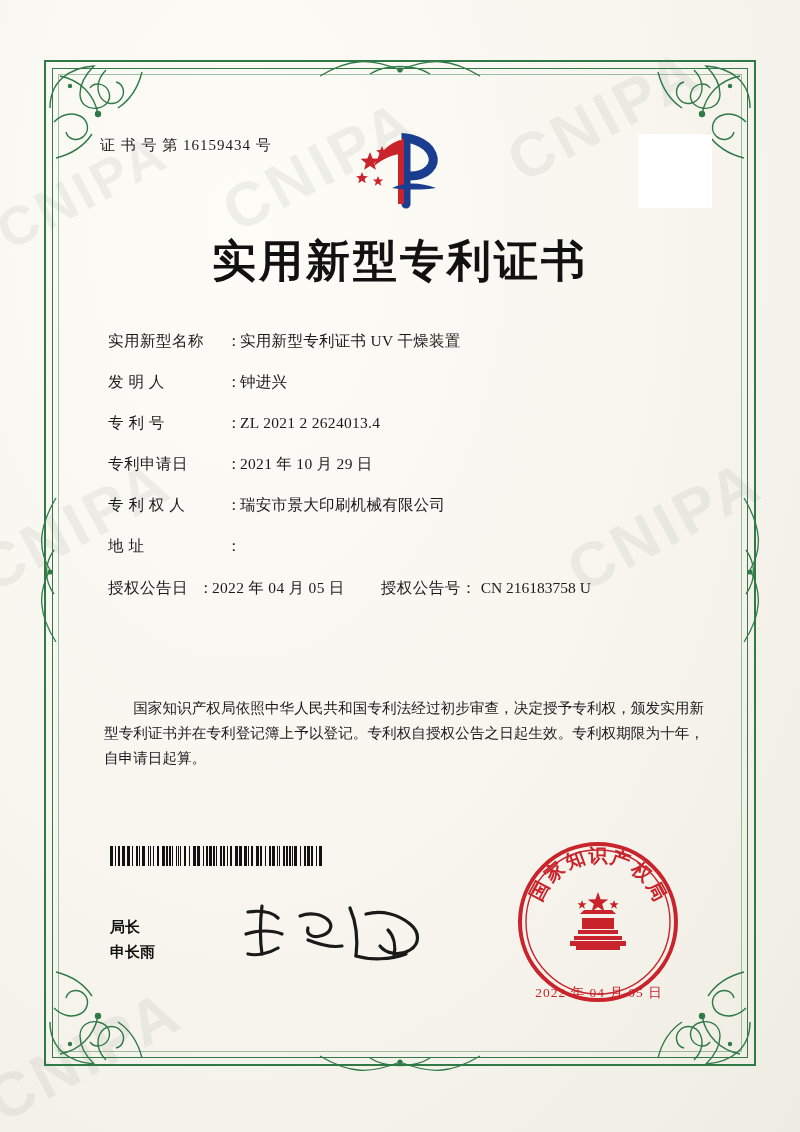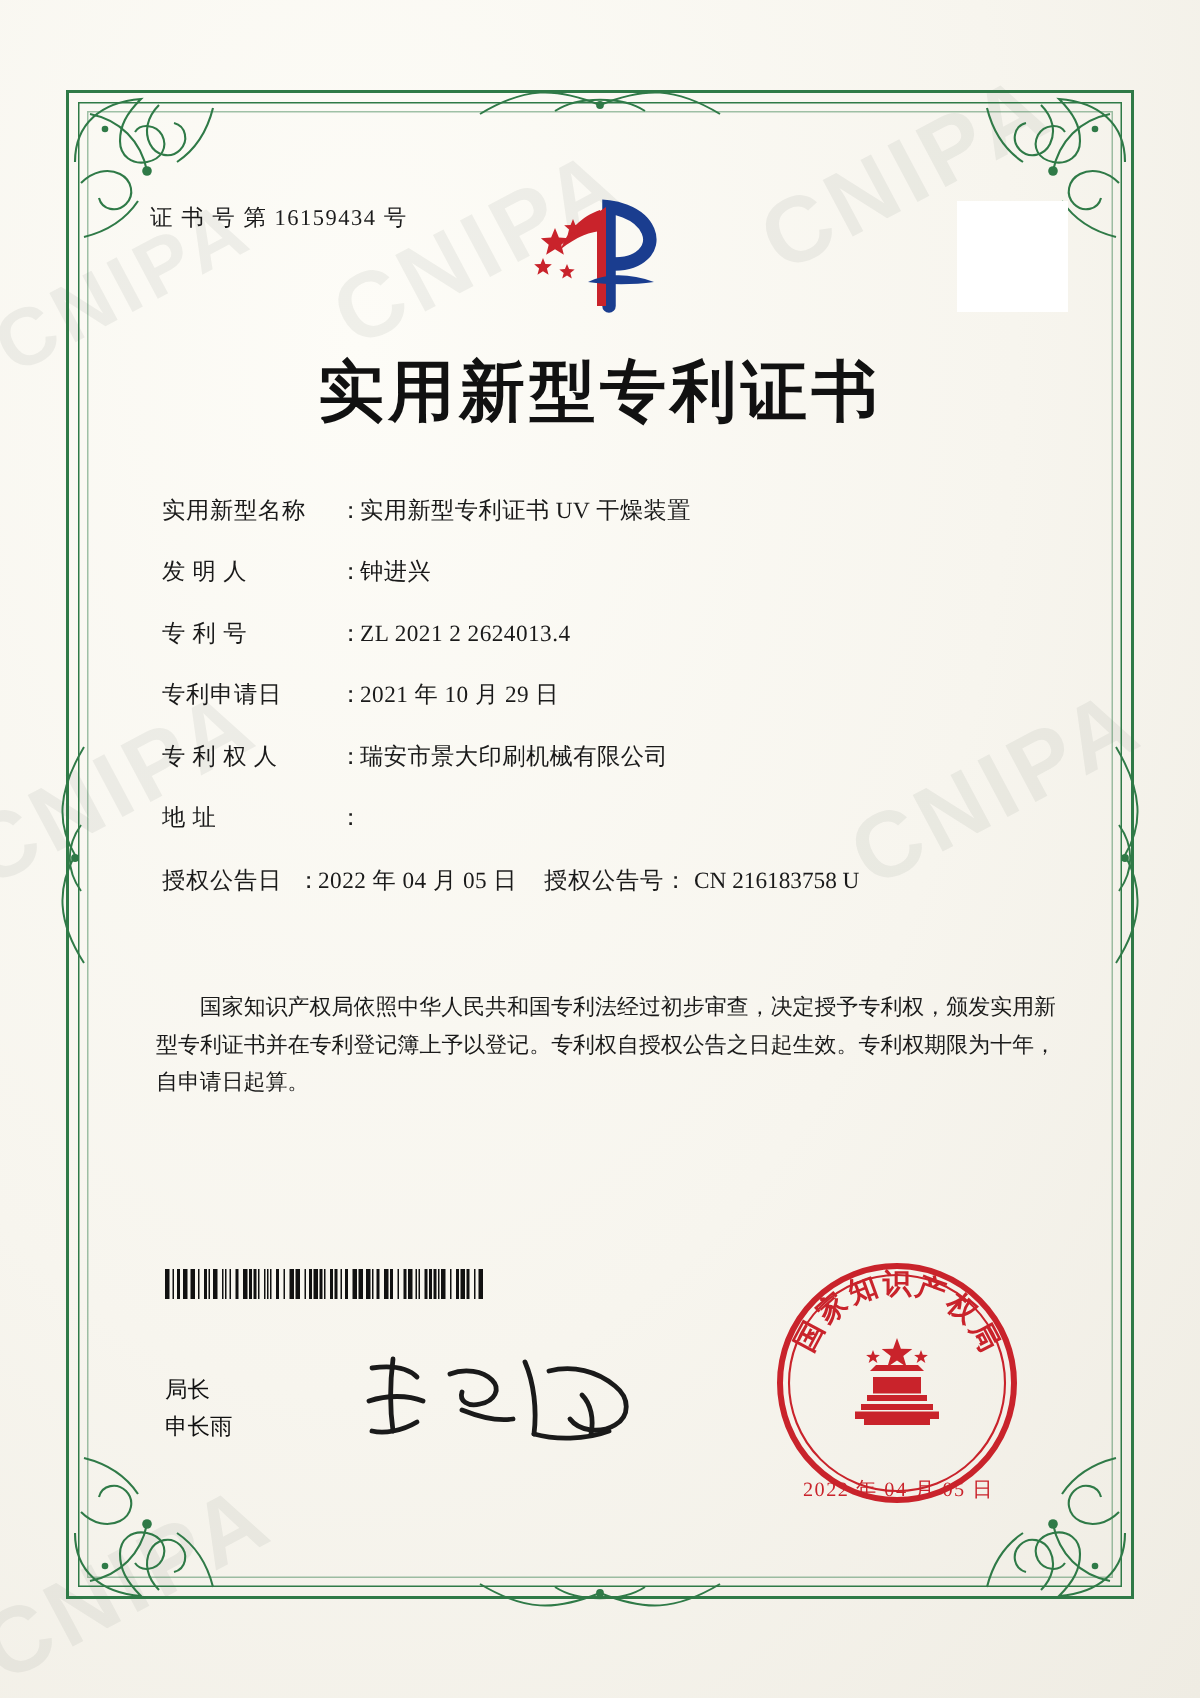--- a/index.html
+++ b/index.html
@@ -143,29 +143,29 @@
   .field-label {
     width: 118px;
     flex: 0 0 118px;
     letter-spacing: 0.5px;
   }
   .field-value { flex: 1; letter-spacing: 0.3px; }
 
   .field-row.split .field-value { flex: 0 0 auto; }
   .field-label2 {
     flex: 0 0 auto;
-    margin-left: 18px;
+    margin-left: 36px;
     letter-spacing: 0.5px;
   }
   .field-value2 { margin-left: 6px; }
 
   
   .paras {
     position: absolute;
-    left: 104px; top: 660px;
+    left: 104px; top: 696px;
     width: 600px;
     font-size: 14.6px;
     line-height: 1.72;
     color: #1a1a1a;
     text-align: justify;
   }
   .paras p { margin: 0 0 2px 0; text-indent: 2em; }
 
   
   .barcode {
@@ -178,20 +178,21 @@
   }
   .barcode i { display: block; background: #111; height: 100%; }
 
   
   .sig-label {
     position: absolute;
     left: 110px; top: 915px;
     font-size: 15px;
     line-height: 1.65;
     color: #111;
+    font-weight: bold;
   }
   .sig-hand {
     position: absolute;
     left: 238px; top: 896px;
     width: 200px; height: 70px;
     color: #1a1a1a;
   }
   .sig-hand svg { width: 100%; height: 100%; display:block; }
 
   

